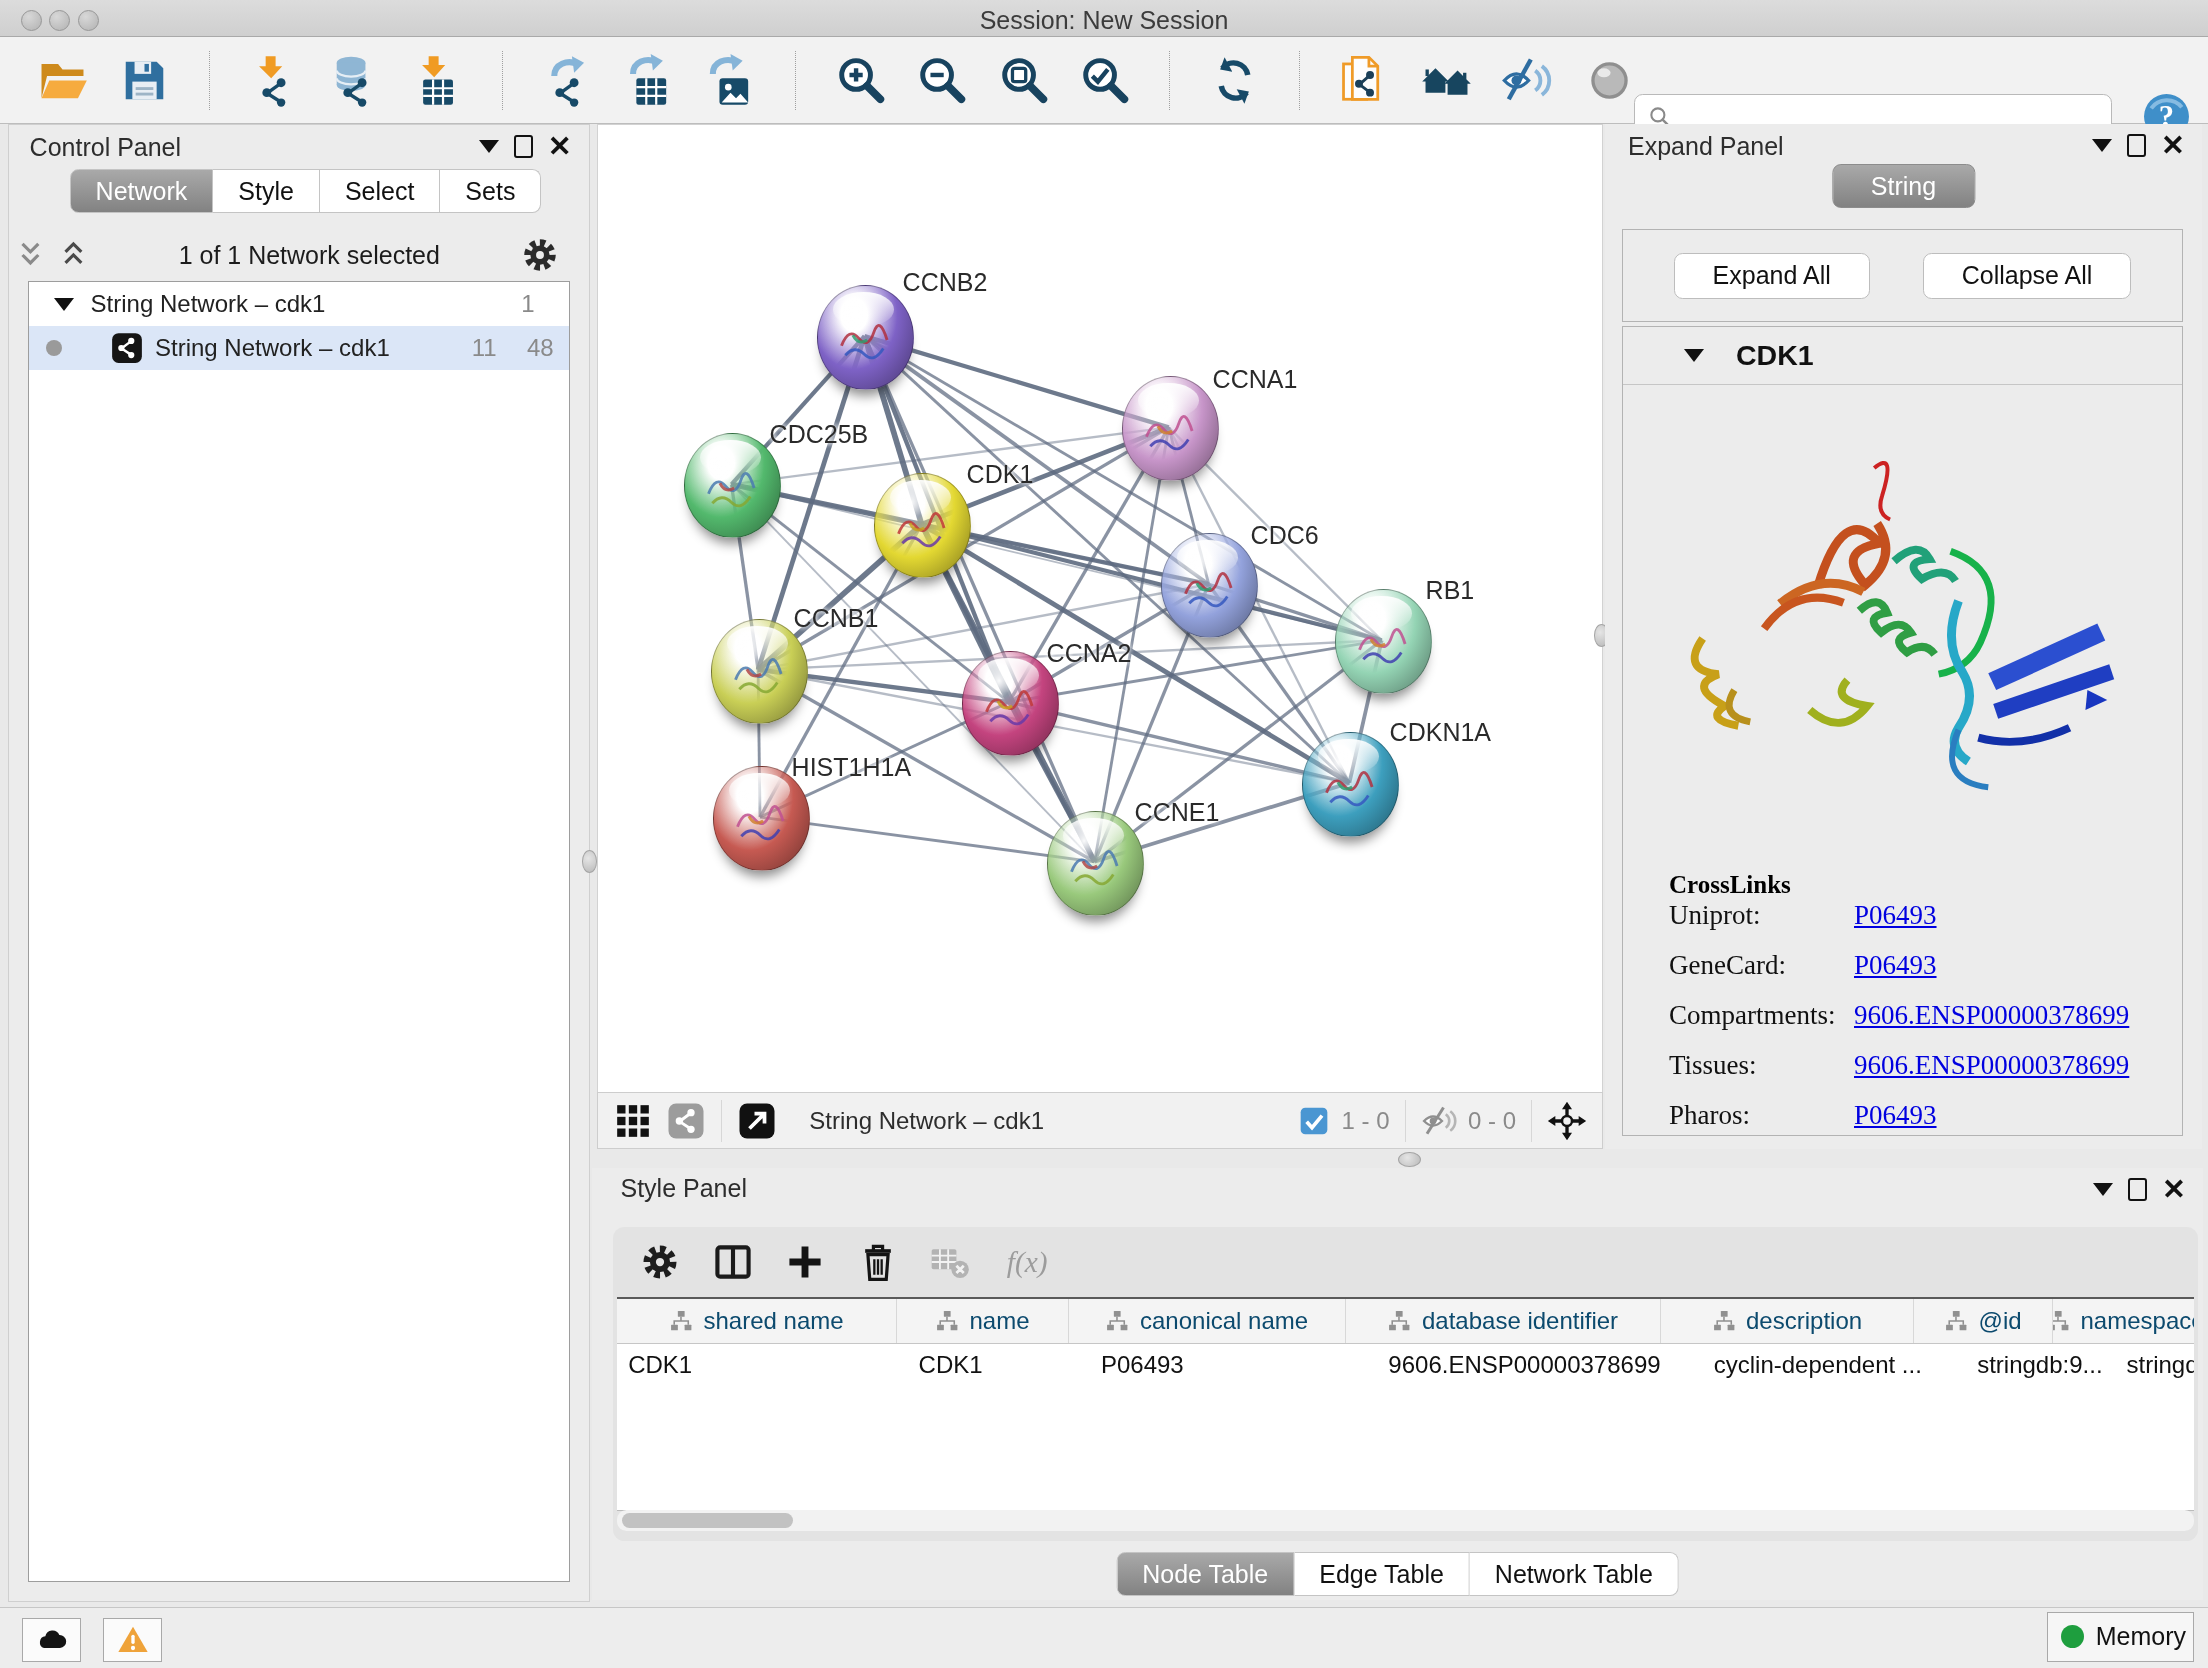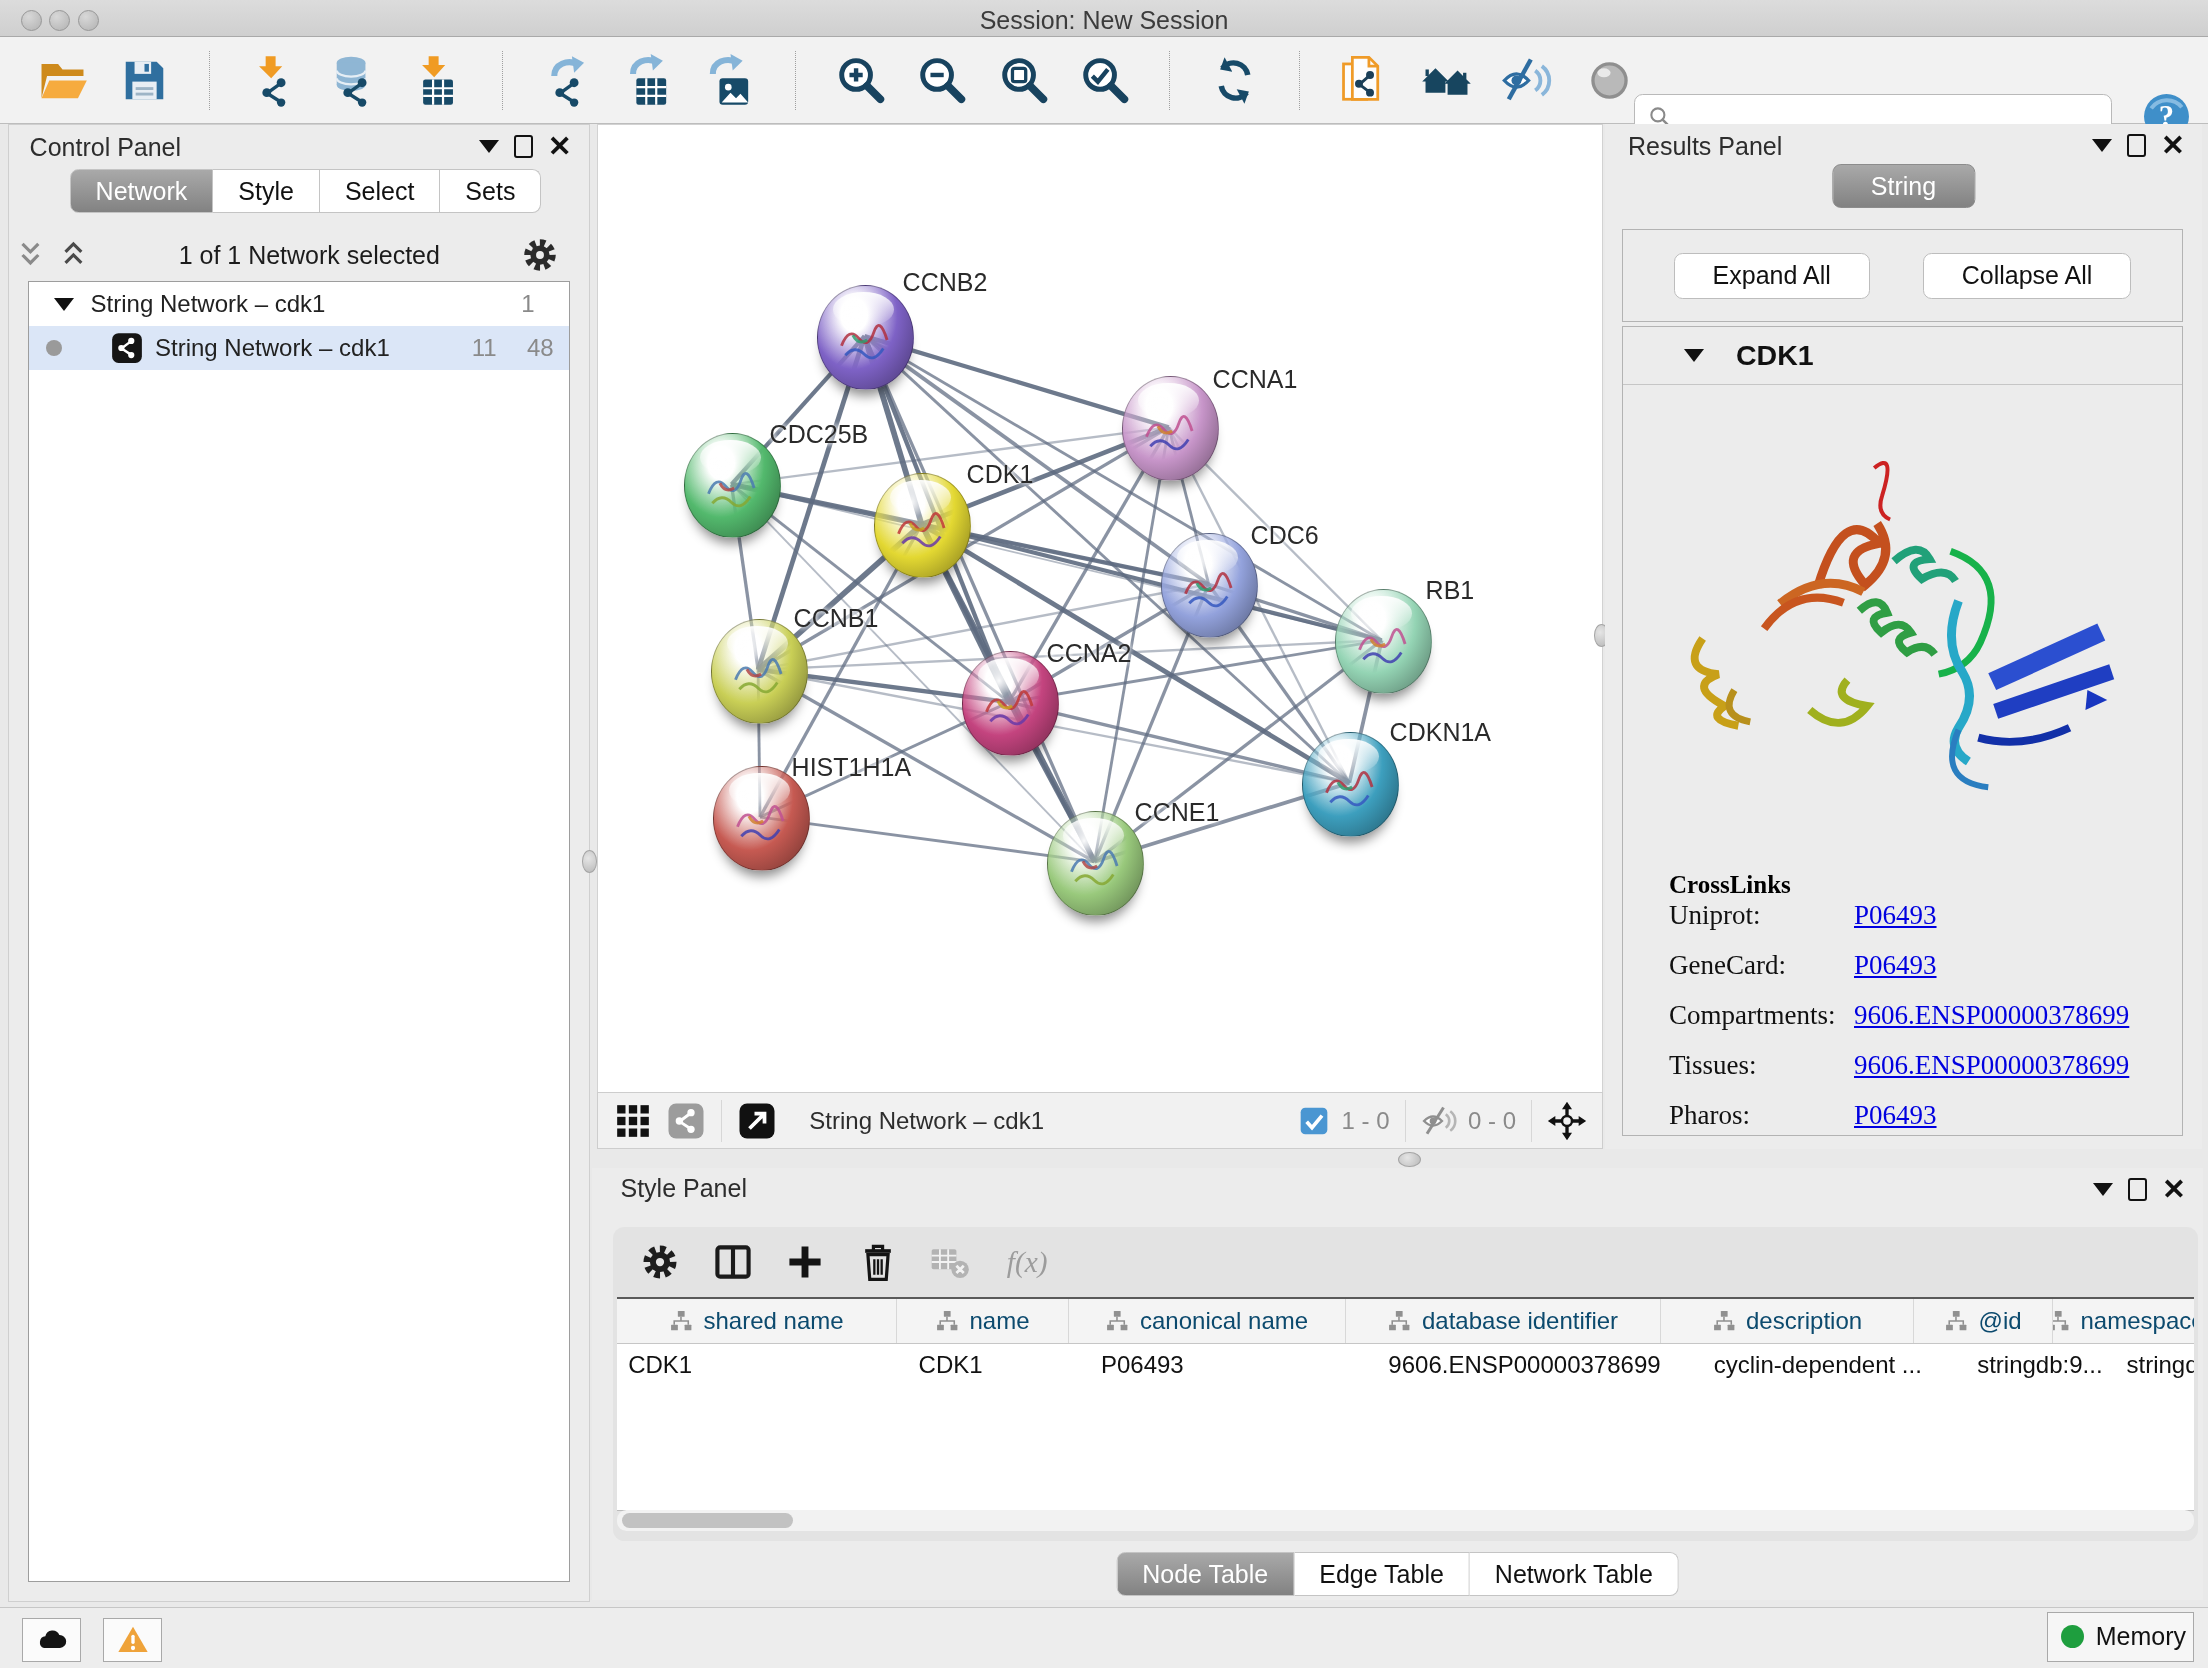--- a/index.html
+++ b/index.html
@@ -560,21 +560,21 @@
           <path d="M24 1 l-6 9 h12 Z M24 47 l-6 -9 h12 Z M1 24 l9 -6 v12 Z M47 24 l-9 -6 v12 Z" fill="#111"></path>
           <circle cx="24" cy="24" r="6" fill="#f1f1f1" stroke="#111" stroke-width="3"></circle>
         </svg></span>
   </div>
 
   <span class="handle" style="left:582px;top:850px"></span>
   <span class="handle" style="left:1594px;top:624px"></span>
   <span class="handle" style="left:1398px;top:1152px;width:21px;height:13.3px"></span>
 
   <div class="results-panel">
-    <div class="rp-title panel-title">Results Panel</div>
+    <div class="rp-title panel-title">Expand Panel</div>
     <div class="winctrl" style="right:17px;top:9.5px">
       <span class="wc-collapse"></span>
       <span class="wc-float"></span>
       <span class="wc-close">✕</span>
     </div>
     <div class="rp-tab">String</div>
     <div class="rp-box">
       <div class="rp-btn">Expand All</div>
       <div class="rp-btn">Collapse All</div>
     </div>

